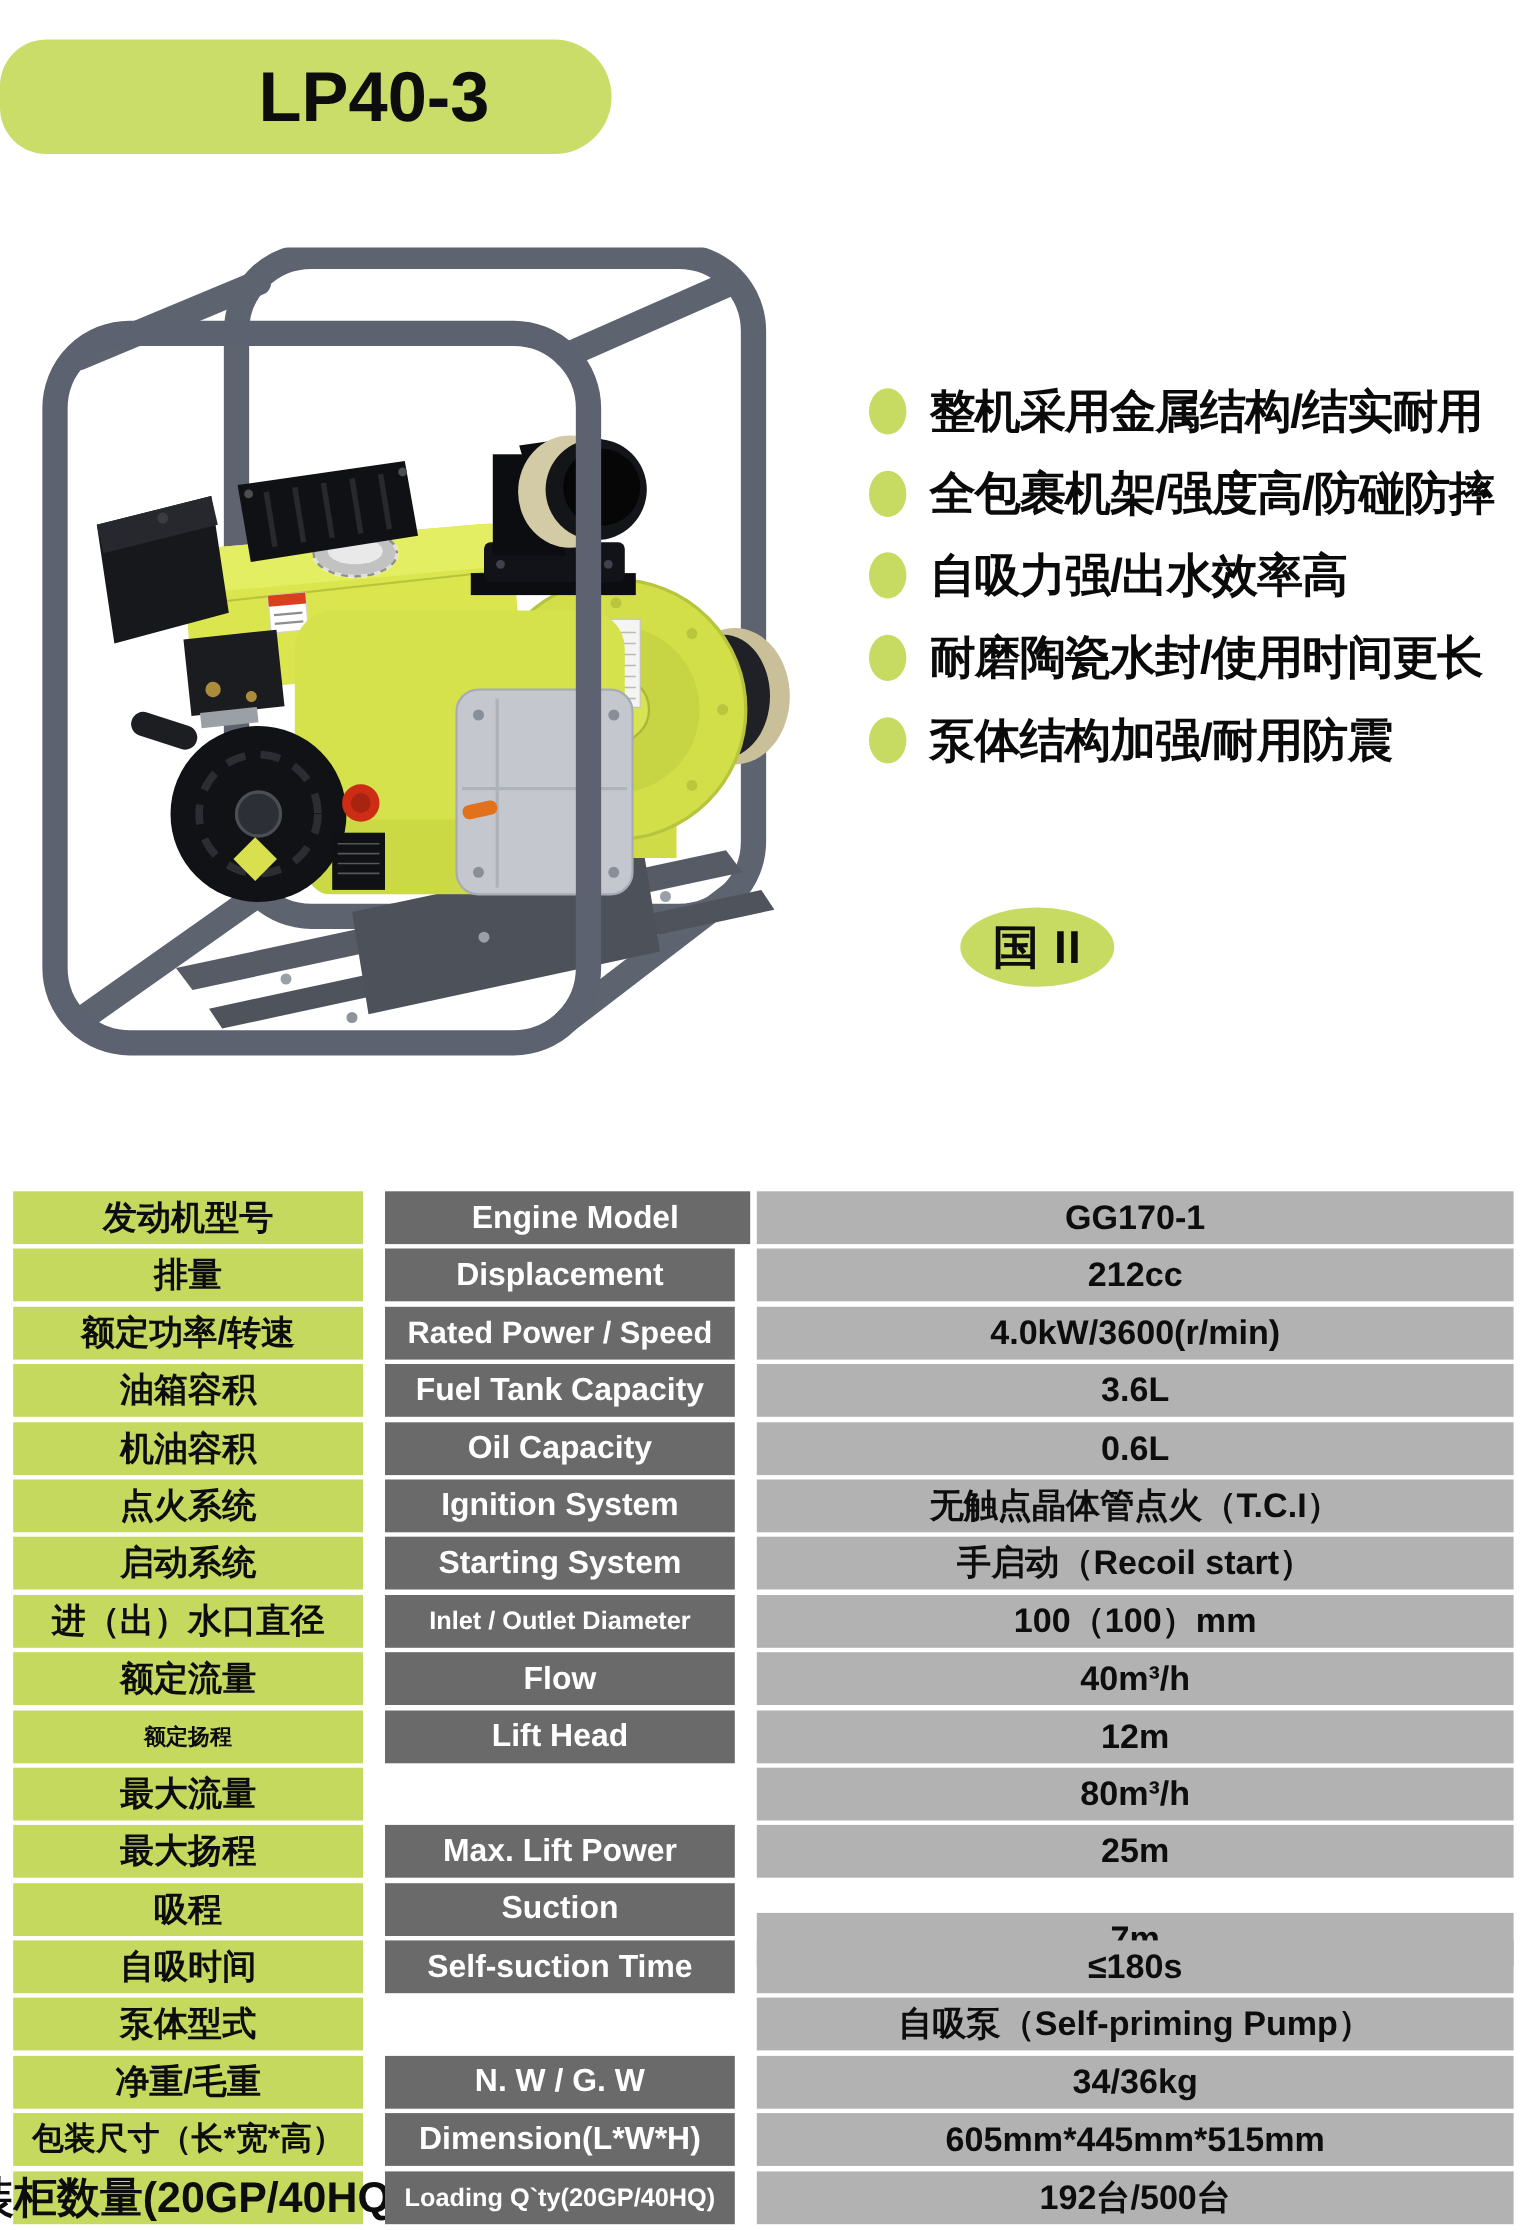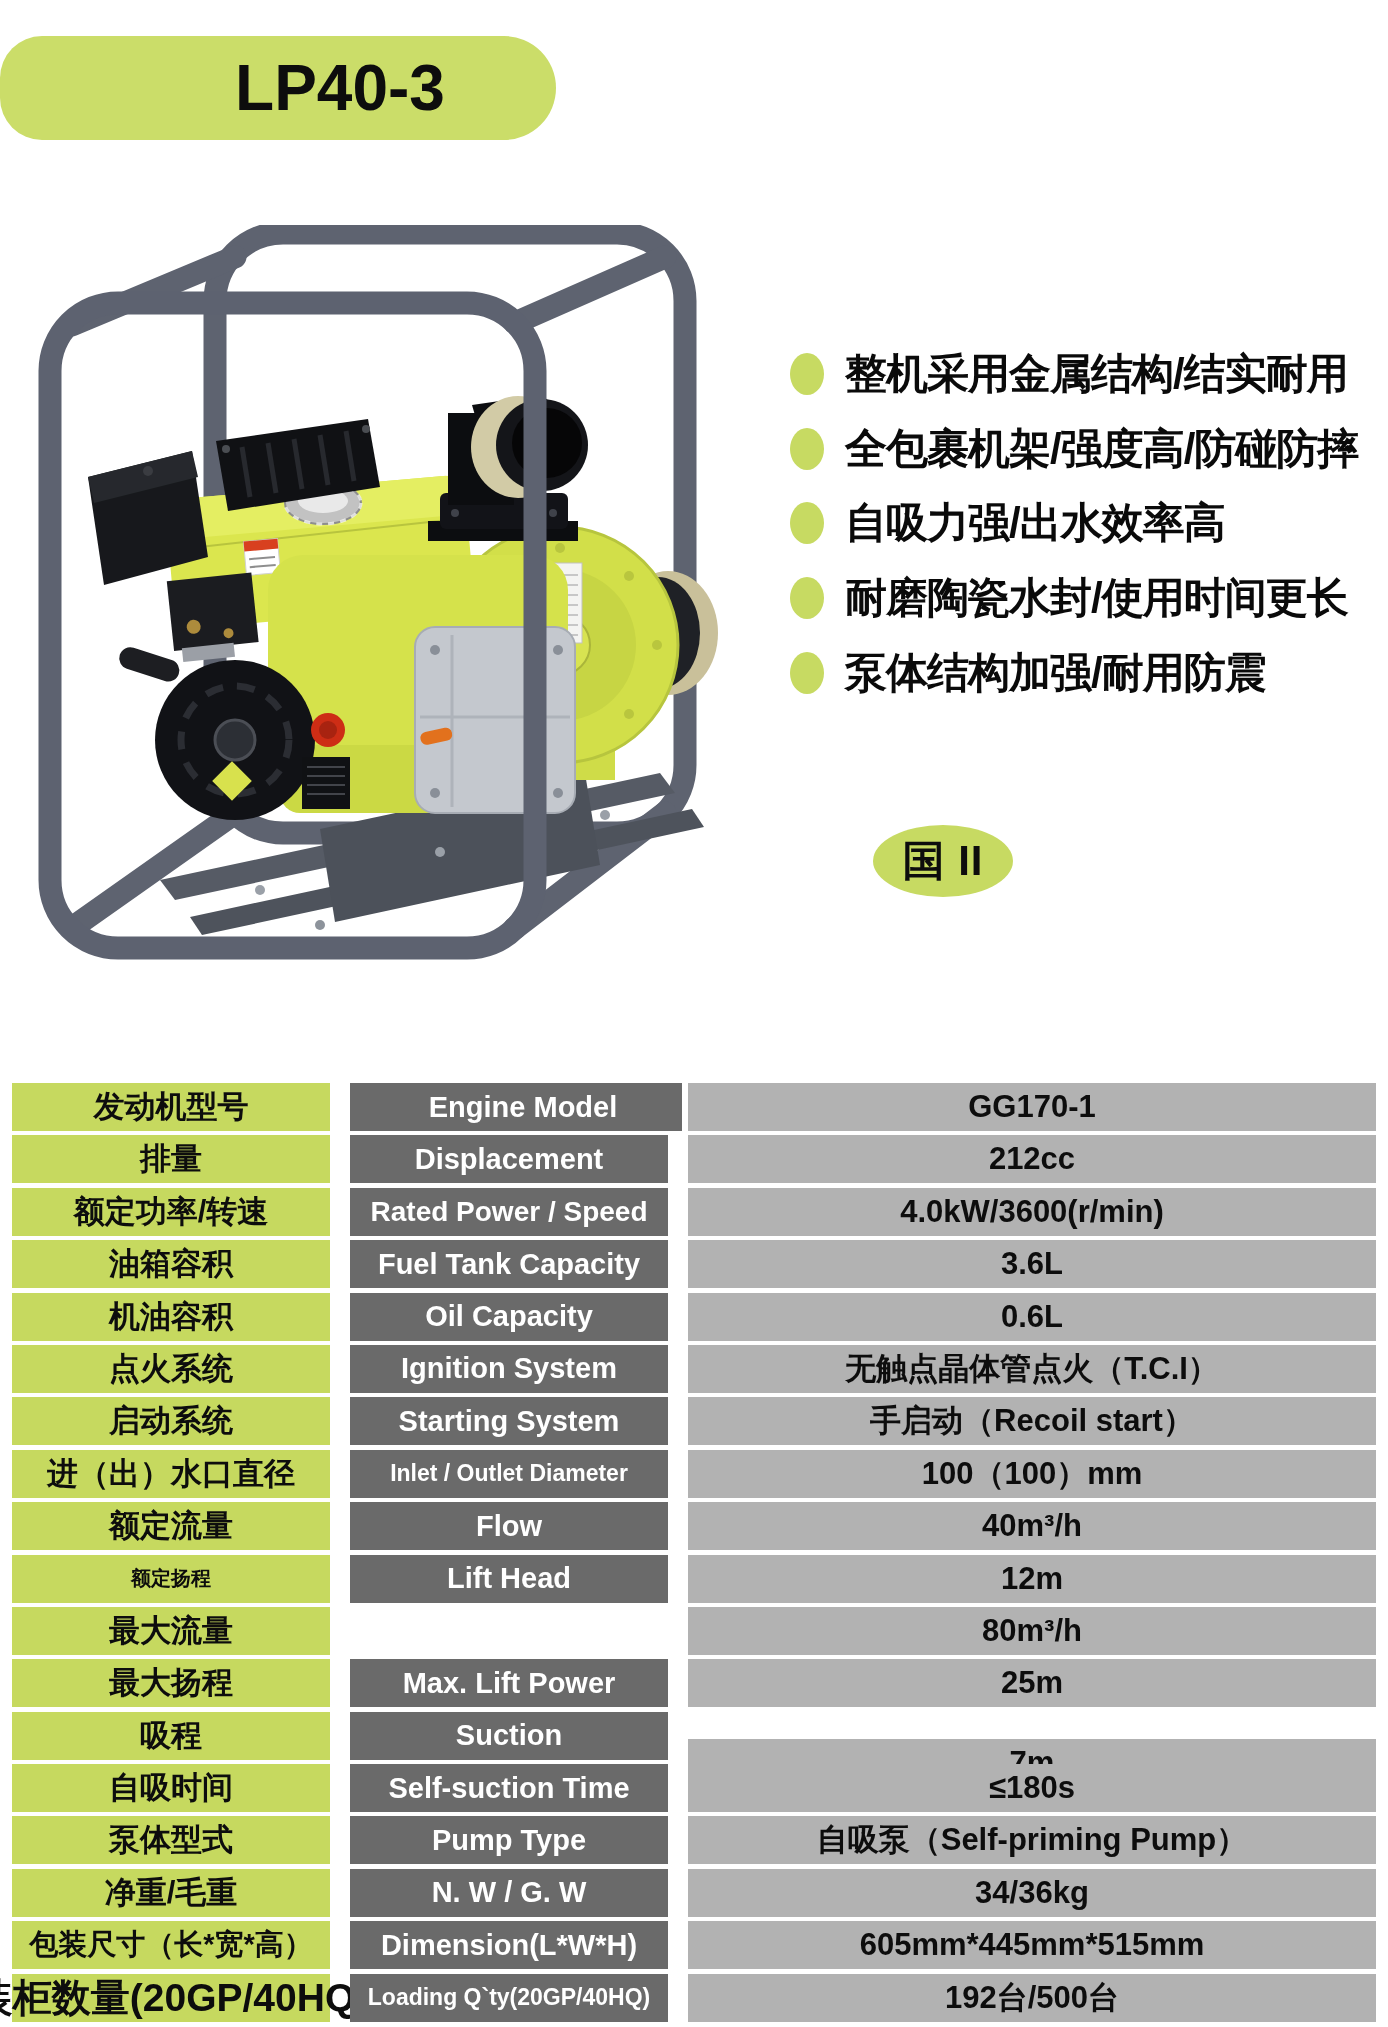--- a/index.html
+++ b/index.html
@@ -312,21 +312,20 @@
       <div class="cell spec-label-en" style="font-size: 29px;">Suction</div>
       <div class="cell spec-value" style="font-size: 31px; margin-top: 27px;">7m</div>
     </div>
     <div class="spec-row">
       <div class="cell spec-label-zh" style="font-size: 31px;">自吸时间</div>
       <div class="cell spec-label-en" style="font-size: 29px;">Self-suction Time</div>
       <div class="cell spec-value" style="font-size: 31px;">≤180s</div>
     </div>
     <div class="spec-row">
       <div class="cell spec-label-zh" style="font-size: 31px;">泵体型式</div>
-      <div class="cell spec-label-en" style="font-size: 29px;">Pump Type</div>
       <div class="cell spec-value" style="font-size: 31px;">自吸泵（Self-priming Pump）</div>
     </div>
     <div class="spec-row">
       <div class="cell spec-label-zh" style="font-size: 31px;">净重/毛重</div>
       <div class="cell spec-label-en" style="font-size: 29px;">N. W / G. W</div>
       <div class="cell spec-value" style="font-size: 31px;">34/36kg</div>
     </div>
     <div class="spec-row">
       <div class="cell spec-label-zh" style="font-size: 29px;">包装尺寸（长*宽*高）</div>
       <div class="cell spec-label-en" style="font-size: 29px;">Dimension(L*W*H)</div>

